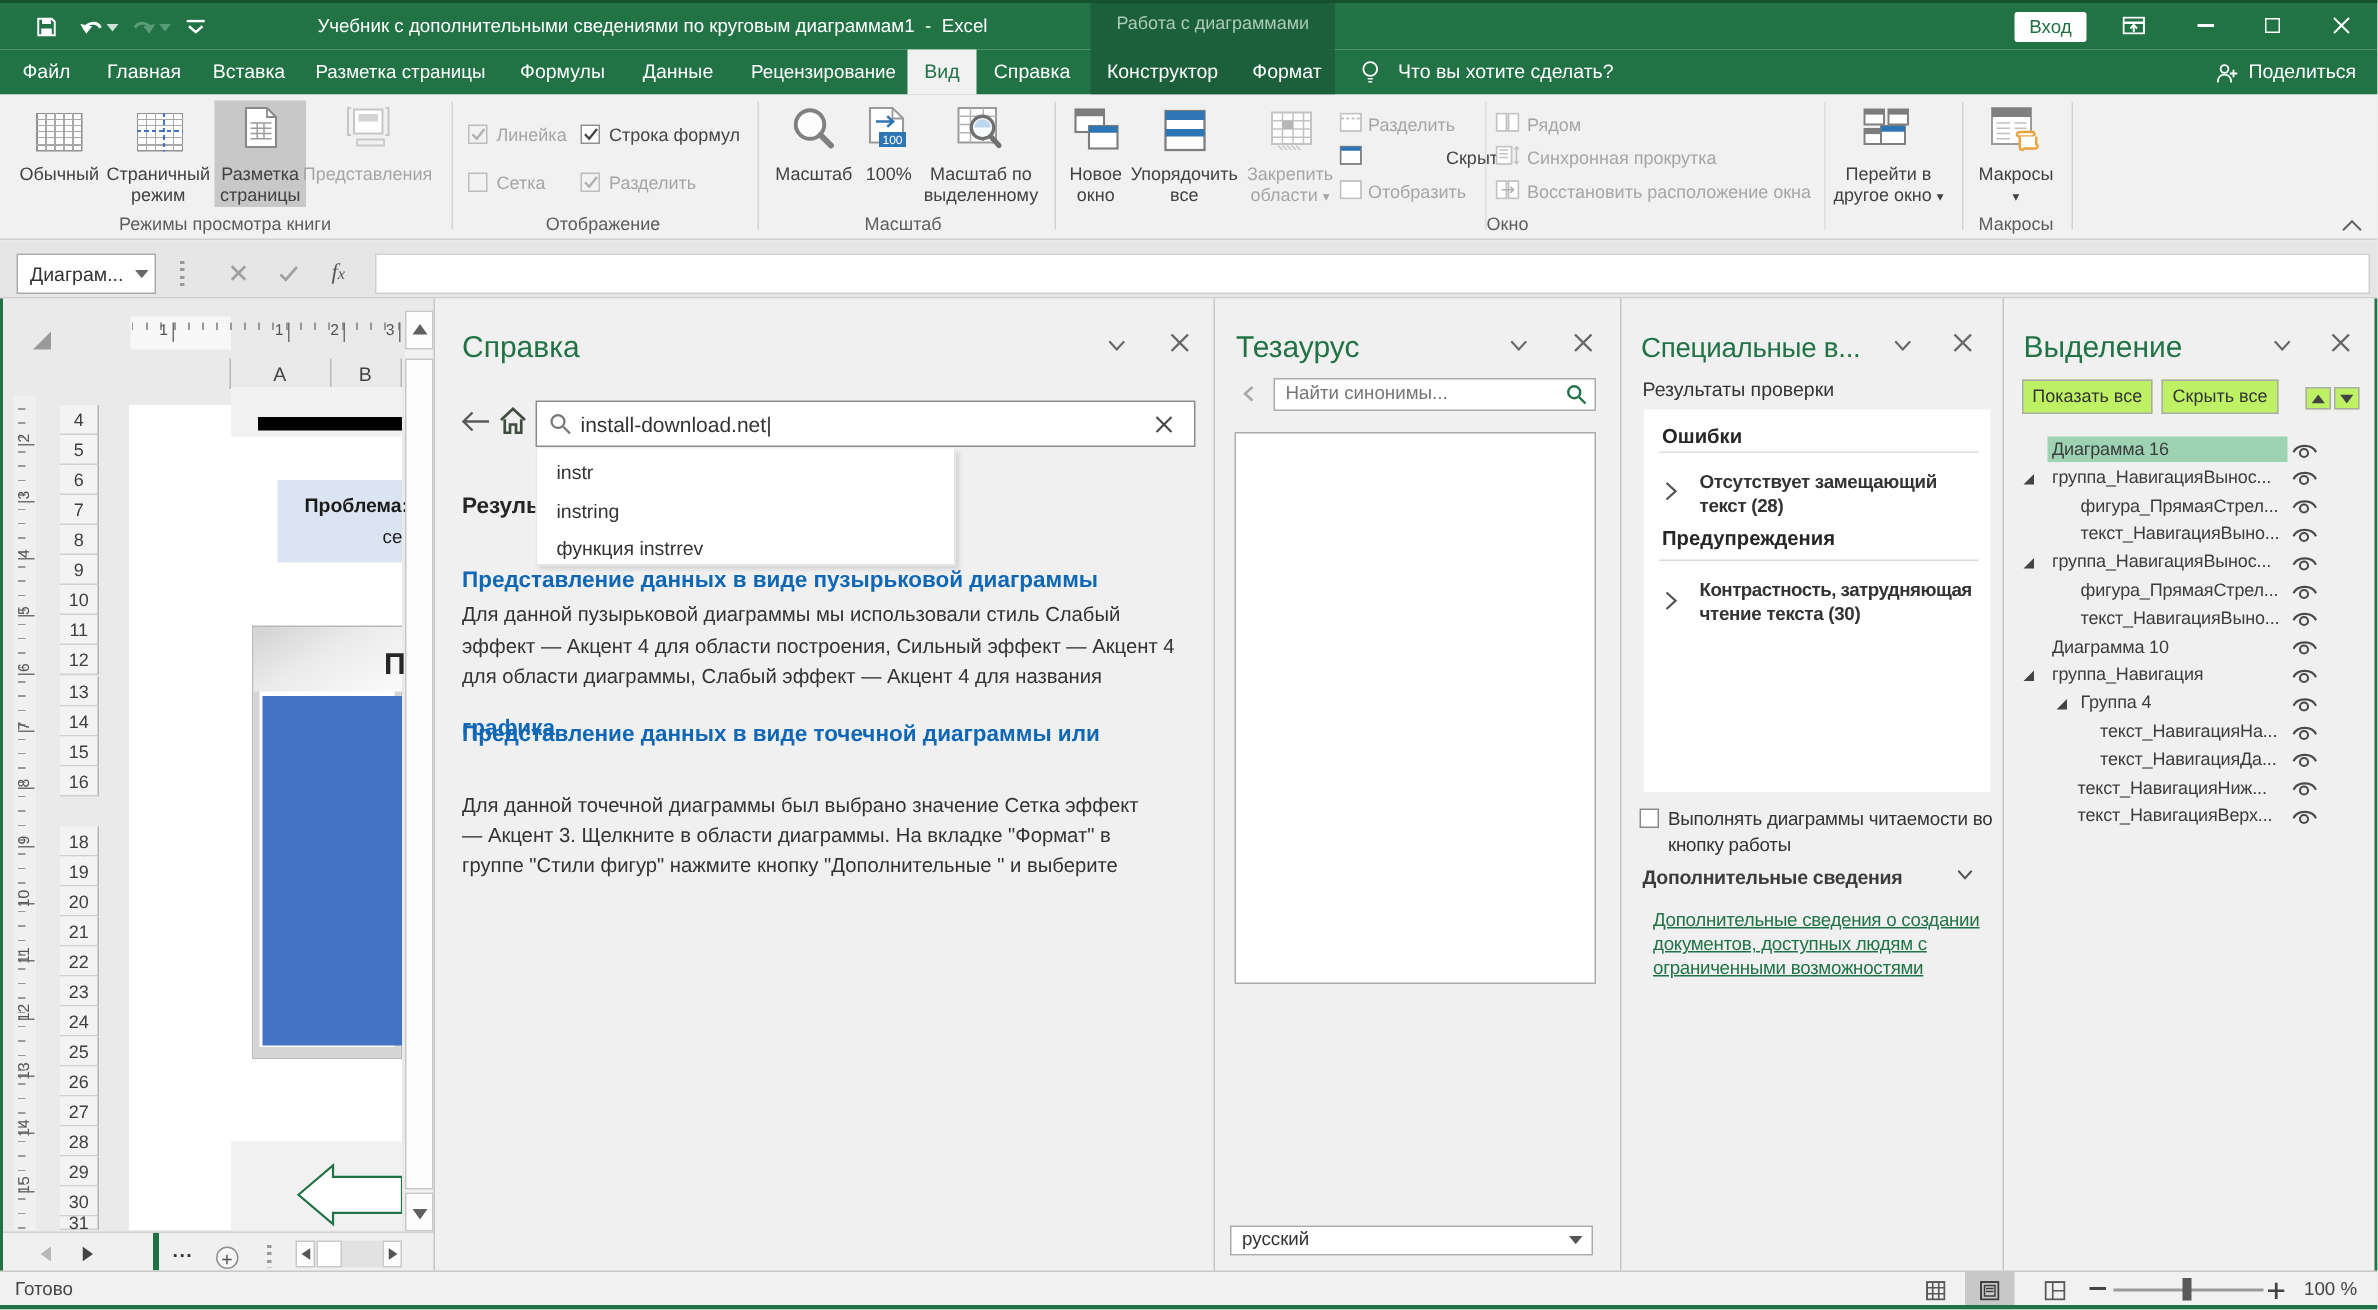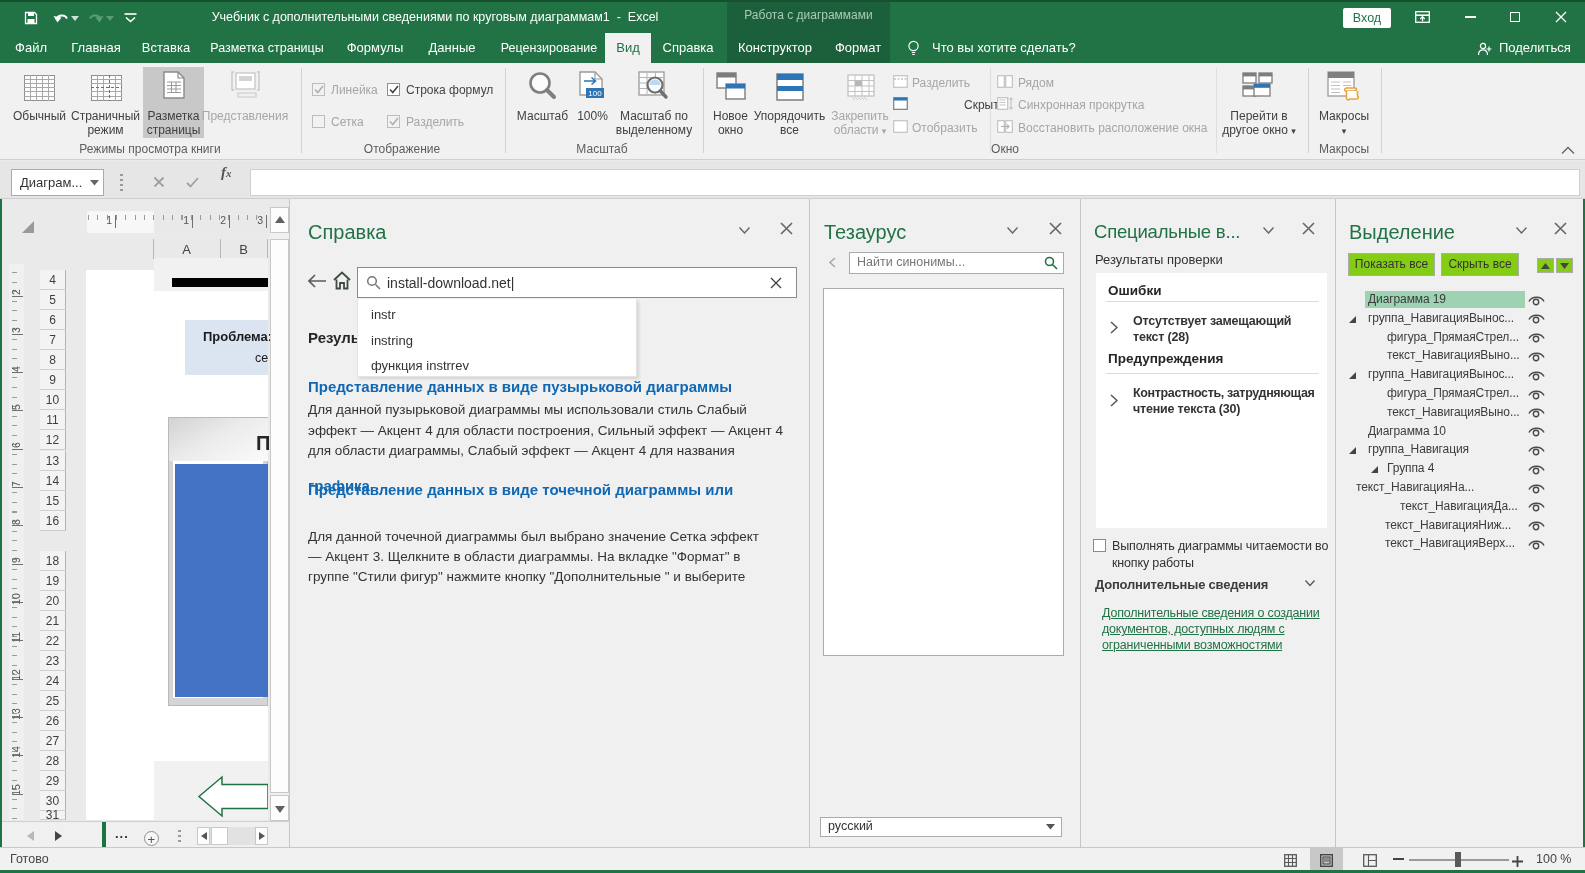--- a/index.html
+++ b/index.html
@@ -8,21 +8,21 @@
 .gray{color:#a6a6a6 !important}
 .grplbl{position:absolute;top:142px;font-size:12px;color:#5d5d5d;text-align:center;white-space:nowrap}
 .gsep{position:absolute;top:68px;height:85px;width:1px;background:#d5d3d1}
 .cb{position:absolute;width:13px;height:13px;border:1px solid #8f8f8f;background:#fff}
 .cbd{border-color:#bdbdbd}
 .cblbl{position:absolute;font-size:12px;color:#444;white-space:nowrap}
 .rowhdr{position:absolute;left:40px;width:26px;border-bottom:1px solid #cfcfcf;border-right:1px solid #b3b3b3;font-size:12px;color:#3f3f3f;text-align:center;background:#f3f3f3}
 .ptxt{position:absolute;font-size:13.5px;color:#333;white-space:nowrap}
 .hblue{position:absolute;font-size:15px;font-weight:bold;color:#1068b5;white-space:nowrap}
 .panetitle{position:absolute;top:221px;font-size:20px;color:#217346;white-space:nowrap}
-.pbtn{position:absolute;background:#84cc16;border:1px solid #ababab;font-size:12px;color:#333;text-align:center}
+.pbtn{position:absolute;background:#bef264;border:1px solid #ababab;font-size:12px;color:#333;text-align:center}
 .seli{position:absolute;font-size:12px;letter-spacing:-0.1px;color:#3c3c3c;white-space:nowrap}
 .eye{position:absolute;left:1528px;width:17px;height:14px}
 .wbtn{position:absolute;top:8px;height:20px}
 </style></head><body>
 
 <div class="a" style="left:0;top:0;width:1585px;height:2px;background:#16512e;z-index:5"></div>
 <div class="a" style="left:0;top:0;width:1585px;height:33px;background:#217346"></div>
 
 <div class="a" style="left:727px;top:0;width:163px;height:63px;background:#1c5f3b"></div>
 <div class="a" style="left:727px;top:8px;width:163px;height:16px;color:#a9cbb7;font-size:12px;text-align:center">Работа с диаграммами</div>
@@ -256,21 +256,21 @@
 <svg class="a" style="left:90px;top:180px" width="9" height="6" viewBox="0 0 9 6">
     <path d="M0 0 L9 0 L4.5 5.5 Z" fill="#666"></path>
   </svg>
 <div class="a" style="left:120px;top:174px;width:3px;height:18px;background:repeating-linear-gradient(to bottom,#9a9a9a 0 2px,transparent 2px 5px)"></div>
 <svg class="a" style="left:153px;top:176px" width="12" height="12" viewBox="0 0 12 12">
     <path d="M1.5 1.5 L10.5 10.5 M10.5 1.5 L1.5 10.5" stroke="#a0a0a0" stroke-width="1.8"></path>
   </svg>
 <svg class="a" style="left:186px;top:177px" width="13" height="11" viewBox="0 0 13 11">
     <path d="M1 6 L4.5 9.5 L12 1" fill="none" stroke="#a0a0a0" stroke-width="1.8"></path>
   </svg>
-<div class="a" style="left:221px;top:164px;font-size:15px;font-style:italic;font-family:'Liberation Serif',serif;color:#555;font-weight:bold">f<span style="font-size:11px">x</span></div>
+<div class="a" style="left:221px;top:174px;font-size:15px;font-style:italic;font-family:'Liberation Serif',serif;color:#555;font-weight:normal">f<span style="font-size:11px">x</span></div>
 <div class="a" style="left:250px;top:169px;width:1330px;height:27px;background:#fff;border:1px solid #d0d0d0"></div>
 
 <div class="a" style="left:0;top:199px;width:1585px;height:648px;background:#eaeaea"></div>
 <div id="worksheet">
 
 <svg class="a" style="left:21px;top:220px" width="14" height="14" viewBox="0 0 14 14">
       <path d="M13 1 L13 13 L1 13 Z" fill="#9a9a9a"></path>
     </svg>
 
 <div class="a" style="left:87px;top:211px;width:181px;height:22px;background:#e9e9e9"></div>
@@ -519,21 +519,21 @@
 <div class="pbtn" style="left:1441px;top:253px;width:78px;height:23px;line-height:21px">Скрыть все</div>
 <div class="pbtn" style="left:1537px;top:258px;width:17px;height:15px"></div>
 <svg class="a" style="left:1541px;top:263px" width="9" height="6" viewBox="0 0 9 6">
       <path d="M0 6 L4.5 0 L9 6 Z" fill="#444"></path>
     </svg>
 <div class="pbtn" style="left:1556px;top:258px;width:17px;height:15px"></div>
 <svg class="a" style="left:1560px;top:263px" width="9" height="6" viewBox="0 0 9 6">
       <path d="M0 0 L9 0 L4.5 6 Z" fill="#444"></path>
     </svg>
 <div class="a" style="left:1365px;top:291px;width:160px;height:17px;background:#9dd3b2"></div>
-<div class="seli" style="left:1368px;top:292.0px">Диаграмма 19</div>
+<div class="seli" style="left:1368px;top:292.0px">Диаграмма 16</div>
 <svg class="eye" style="top:292.5px" viewBox="0 0 17 14">
       <path d="M1 8.5 C3.5 2.8 13.5 2.8 16 8.5" fill="none" stroke="#4a4a4a" stroke-width="1.4"></path>
       <circle cx="8" cy="9" r="2.7" fill="none" stroke="#4a4a4a" stroke-width="1.4"></circle>
     </svg>
 <svg class="a" style="left:1348px;top:314.8px" width="9" height="9" viewBox="0 0 9 9">
       <path d="M8 1 L8 8 L1 8 Z" fill="#444"></path>
     </svg>
 <div class="seli" style="left:1368px;top:310.8px">группа_НавигацияВынос...</div>
 <svg class="eye" style="top:311.3px" viewBox="0 0 17 14">
       <path d="M1 8.5 C3.5 2.8 13.5 2.8 16 8.5" fill="none" stroke="#4a4a4a" stroke-width="1.4"></path>
@@ -581,21 +581,21 @@
       <circle cx="8" cy="9" r="2.7" fill="none" stroke="#4a4a4a" stroke-width="1.4"></circle>
     </svg>
 <svg class="a" style="left:1370px;top:465.2px" width="9" height="9" viewBox="0 0 9 9">
       <path d="M8 1 L8 8 L1 8 Z" fill="#444"></path>
     </svg>
 <div class="seli" style="left:1387px;top:461.2px">Группа 4</div>
 <svg class="eye" style="top:461.7px" viewBox="0 0 17 14">
       <path d="M1 8.5 C3.5 2.8 13.5 2.8 16 8.5" fill="none" stroke="#4a4a4a" stroke-width="1.4"></path>
       <circle cx="8" cy="9" r="2.7" fill="none" stroke="#4a4a4a" stroke-width="1.4"></circle>
     </svg>
-<div class="seli" style="left:1356px;top:480.0px">текст_НавигацияНа...</div>
+<div class="seli" style="left:1400px;top:480.0px">текст_НавигацияНа...</div>
 <svg class="eye" style="top:480.5px" viewBox="0 0 17 14">
       <path d="M1 8.5 C3.5 2.8 13.5 2.8 16 8.5" fill="none" stroke="#4a4a4a" stroke-width="1.4"></path>
       <circle cx="8" cy="9" r="2.7" fill="none" stroke="#4a4a4a" stroke-width="1.4"></circle>
     </svg>
 <div class="seli" style="left:1400px;top:498.8px">текст_НавигацияДа...</div>
 <svg class="eye" style="top:499.3px" viewBox="0 0 17 14">
       <path d="M1 8.5 C3.5 2.8 13.5 2.8 16 8.5" fill="none" stroke="#4a4a4a" stroke-width="1.4"></path>
       <circle cx="8" cy="9" r="2.7" fill="none" stroke="#4a4a4a" stroke-width="1.4"></circle>
     </svg>
 <div class="seli" style="left:1385px;top:517.6px">текст_НавигацияНиж...</div>

